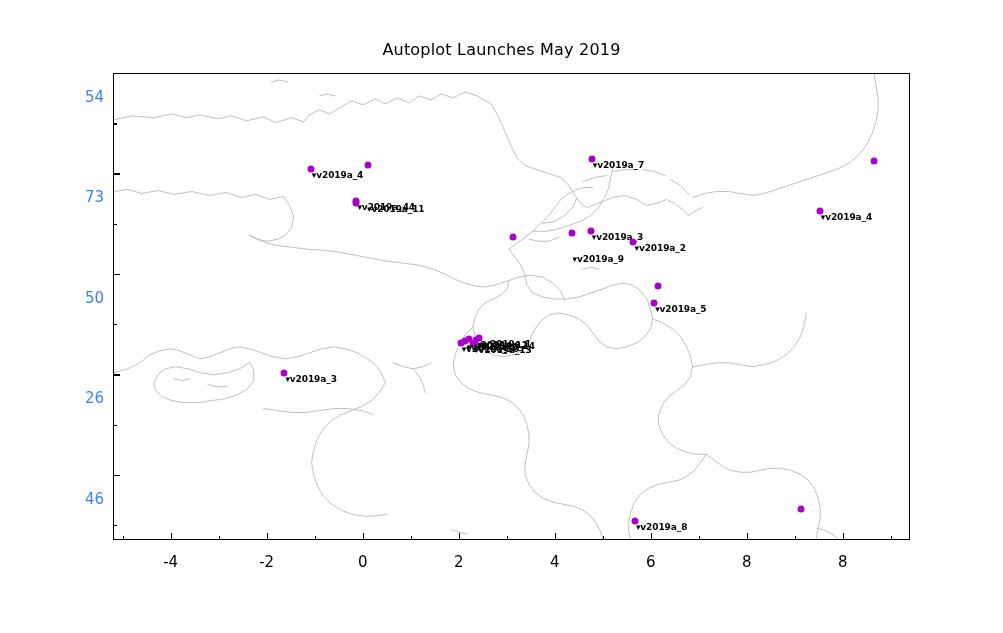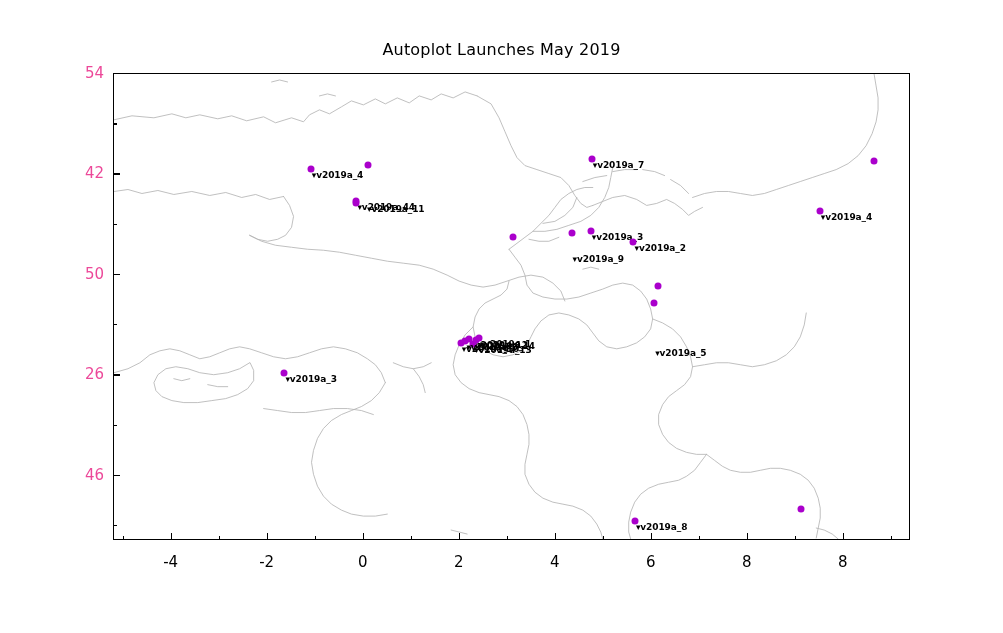--- a/index.html
+++ b/index.html
@@ -84,24 +84,25 @@
     top: 553px;
     font-size: 15px;
     color: #000000;
     transform: translateX(-50%);
     white-space: nowrap;
   }
   .ticklabel-y {
     position: absolute;
     left: 0px;
     font-size: 15px;
-    color: #ec4899;
+    color: #3b82f6;
     transform: translate(-100%, -50%);
     white-space: nowrap;
     padding-right: 9px;
+    margin-top: 24px;
   }
   
   .pt {
     position: absolute;
     width: 7px;
     height: 7px;
     border-radius: 50%;
     transform: translate(-50%, -50%);
   }
   .pt-label {
@@ -229,21 +230,21 @@
       <div class="pt-label" style="left: 478.72px; top: 91.3656px; text-align: center;">▾v2019a_7</div>
       <div class="pt" title="" style="left: 398.5px; top: 163.199px; background: rgb(170, 0, 204); width: 7px; height: 7px;"></div>
       <div class="pt" title="v2019a_9" style="left: 457.555px; top: 159.182px; background: rgb(170, 0, 204); width: 7px; height: 7px;"></div>
       <div class="pt-label" style="left: 458.555px; top: 165.182px; margin-top: 20px;">▾v2019a_9</div>
       <div class="pt" title="v2019a_3" style="left: 476.76px; top: 157.173px; background: rgb(170, 0, 204); width: 7px; height: 7px;"></div>
       <div class="pt-label" style="left: 477.76px; top: 163.173px;">▾v2019a_3</div>
       <div class="pt" title="v2019a_2" style="left: 519.49px; top: 168.22px; background: rgb(170, 0, 204); width: 7px; height: 7px;"></div>
       <div class="pt-label" style="left: 520.49px; top: 174.22px;">▾v2019a_2</div>
       <div class="pt" title="" style="left: 543.977px; top: 211.908px; background: rgb(170, 0, 204); width: 7px; height: 7px;"></div>
       <div class="pt" title="v2019a_5" style="left: 540.136px; top: 229.483px; background: rgb(170, 0, 204); width: 7px; height: 7px;"></div>
-      <div class="pt-label" style="left: 541.136px; top: 235.483px; margin-top: 44px;">▾v2019a_5</div>
+      <div class="pt-label" style="left: 541.136px; top: 235.483px;">▾v2019a_5</div>
       <div class="pt" title="v2019a_4" style="left: 705.777px; top: 136.585px; background: rgb(170, 0, 204); width: 7px; height: 7px;"></div>
       <div class="pt-label" style="left: 706.777px; top: 142.585px;">▾v2019a_4</div>
       <div class="pt" title="" style="left: 759.551px; top: 86.872px; background: rgb(170, 0, 204); width: 7px; height: 7px;"></div>
       <div class="pt" title="v2019a_8" style="left: 520.931px; top: 446.914px; background: rgb(170, 0, 204); width: 7px; height: 7px;"></div>
       <div class="pt-label" style="left: 521.931px; top: 452.914px;">▾v2019a_8</div>
       <div class="pt" title="" style="left: 686.572px; top: 435.365px; background: rgb(170, 0, 204); width: 7px; height: 7px;"></div>
       <div class="pt" title="v2019a_12" style="left: 355.289px; top: 264.633px; background: rgb(170, 0, 204); width: 7px; height: 7px;"></div>
       <div class="pt-label" style="left: 356.289px; top: 270.633px;">▾v2019a_12</div>
       <div class="pt" title="v2019a_10" style="left: 346.647px; top: 268.651px; background: rgb(170, 0, 204); width: 7px; height: 7px;"></div>
       <div class="pt-label" style="left: 347.647px; top: 274.651px;">▾v2019a_10</div>
@@ -282,21 +283,21 @@
     <div class="tick-x minor" style="left: 698.747px; top: 536px;"></div>
     <div class="tick-x minor" style="left: 794.771px; top: 536px;"></div>
     <div class="tick-x minor" style="left: 890.795px; top: 536px;"></div>
     <div class="tick-y" style="left: 113px; top: 474.72px;"></div>
     <div class="ticklabel-y" style="left: 113px; top: 474.72px;">46</div>
     <div class="tick-y" style="left: 113px; top: 374.29px;"></div>
     <div class="ticklabel-y" style="left: 113px; top: 374.29px;">26</div>
     <div class="tick-y" style="left: 113px; top: 273.86px;"></div>
     <div class="ticklabel-y" style="left: 113px; top: 273.86px;">50</div>
     <div class="tick-y" style="left: 113px; top: 173.43px;"></div>
-    <div class="ticklabel-y" style="left: 113px; top: 173.43px;">42</div>
+    <div class="ticklabel-y" style="left: 113px; top: 173.43px;">73</div>
     <div class="tick-y" style="left: 113px; top: 73px;"></div>
     <div class="ticklabel-y" style="left: 113px; top: 73px;">54</div>
     <div class="tick-y minor" style="left: 113px; top: 524.935px;"></div>
     <div class="tick-y minor" style="left: 113px; top: 424.505px;"></div>
     <div class="tick-y minor" style="left: 113px; top: 324.075px;"></div>
     <div class="tick-y minor" style="left: 113px; top: 223.645px;"></div>
     <div class="tick-y minor" style="left: 113px; top: 123.215px;"></div>
   </div>
 
 </body></html>

